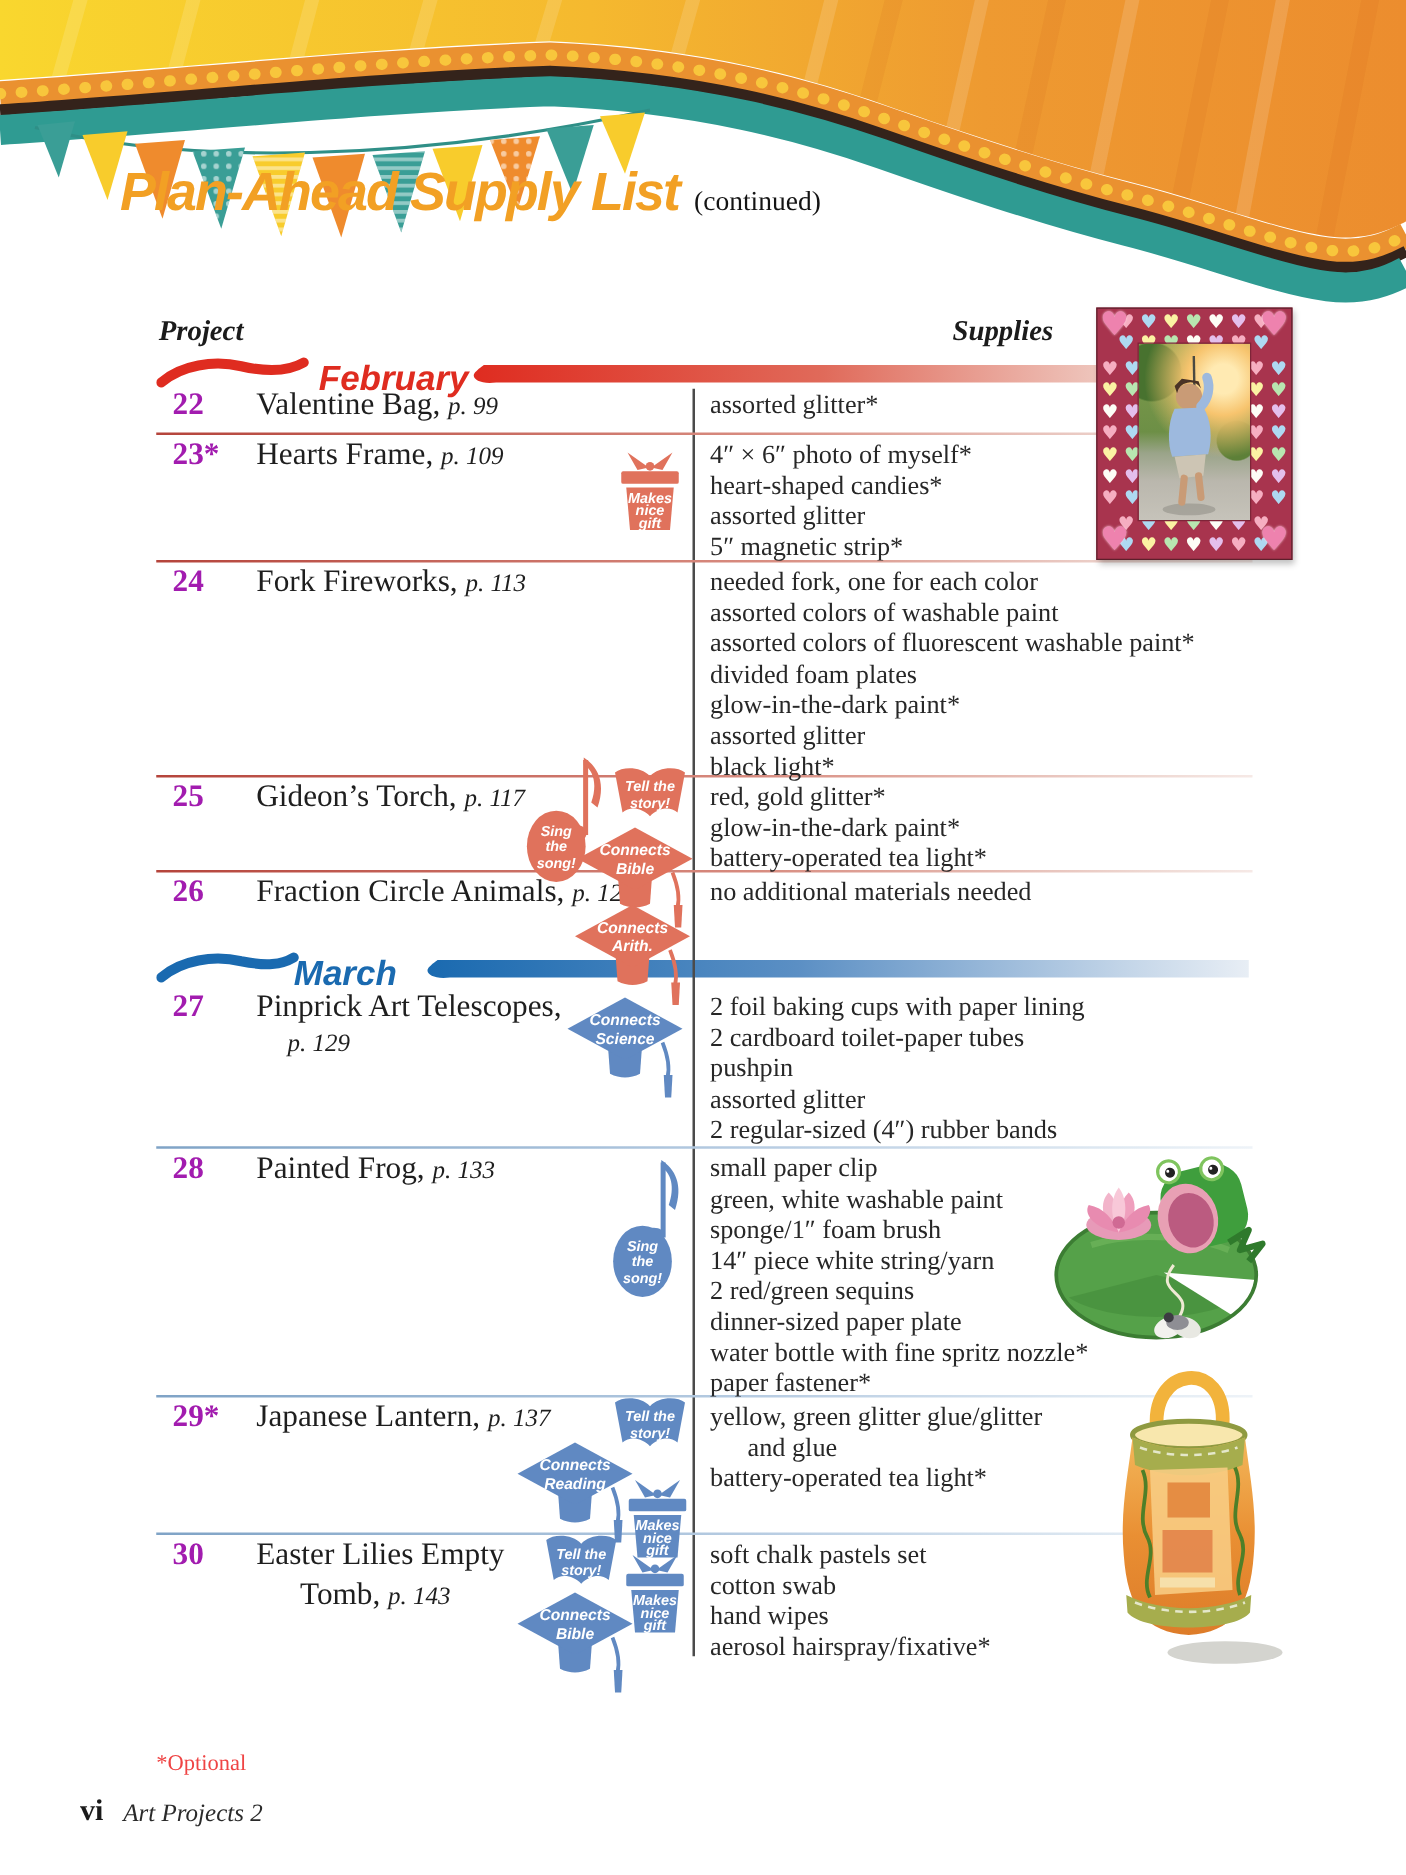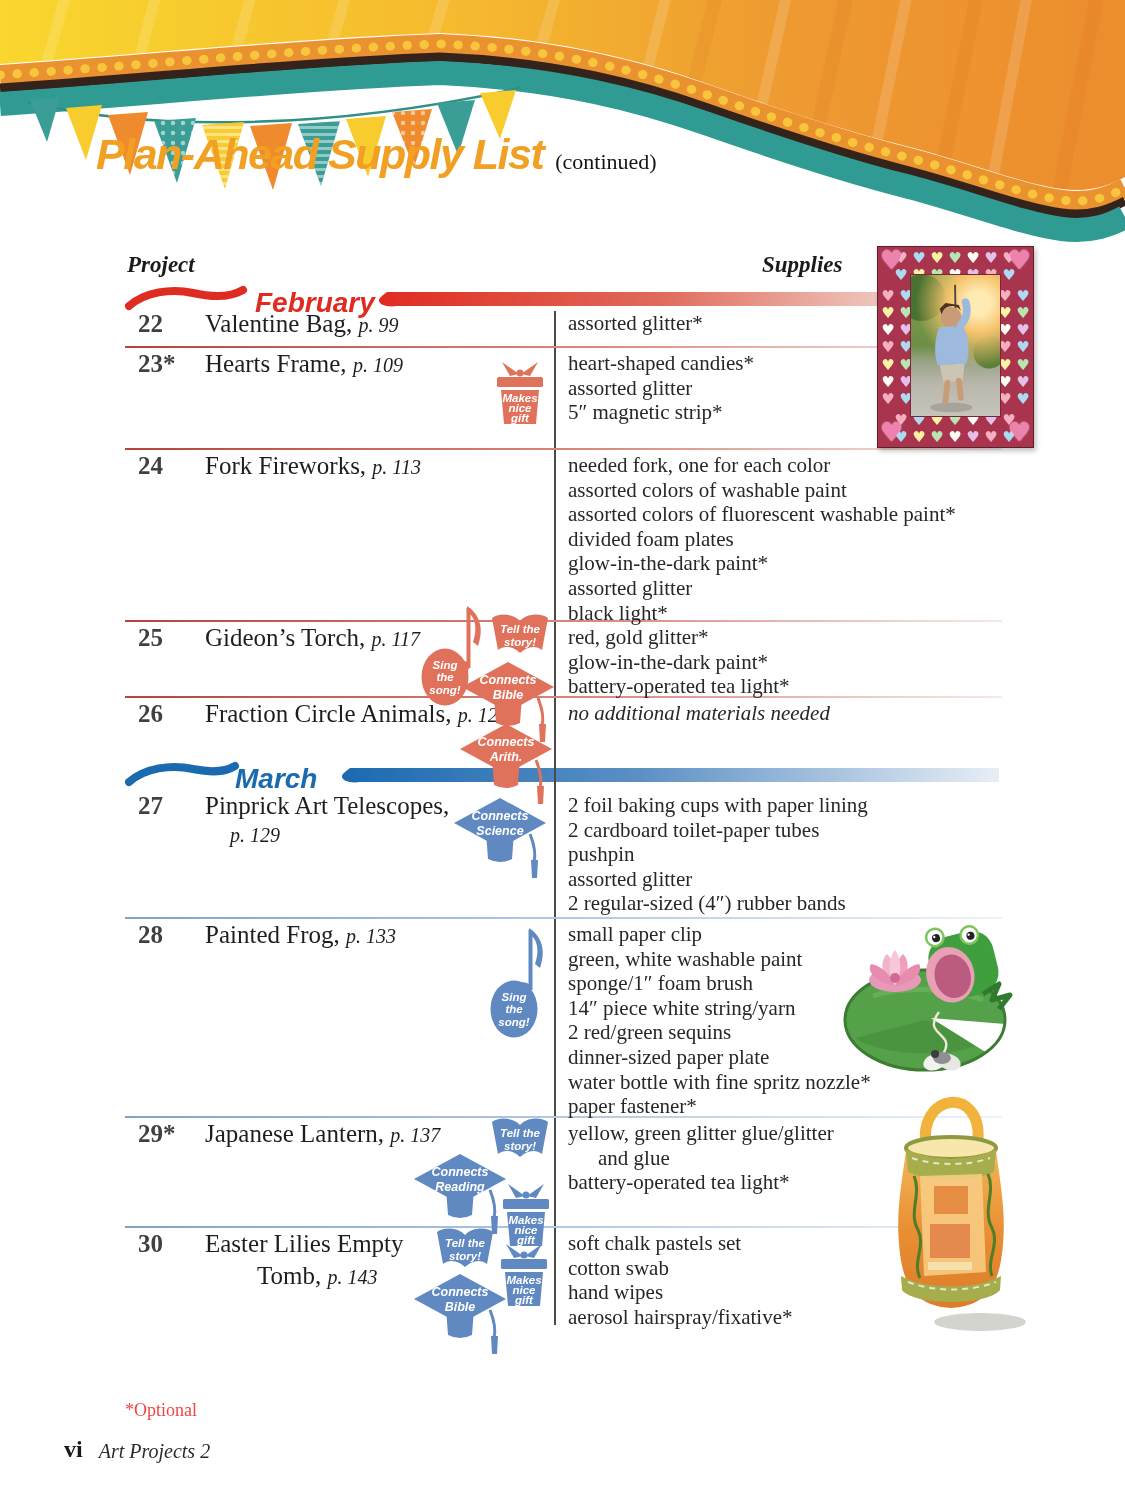--- a/index.html
+++ b/index.html
@@ -16,27 +16,27 @@
   
   .ribbon{position:absolute;}
   .ribbon text{font:italic 700 28px "Liberation Sans",sans-serif;}
   
   .vr{position:absolute;left:554px;top:311px;width:2px;height:1014px;background:#4b4b4b;}
   .hr{position:absolute;left:125px;width:877px;height:2px;}
   .hr.red{background:linear-gradient(90deg,#b5443b,#d88c80 55%,#eed7d1 90%,#f6e9e6);}
   .hr.blue{background:linear-gradient(90deg,#7fa3c6,#b7cce2 55%,#e2ebf3 90%,#eef3f8);}
   
   .row{position:absolute;left:0;width:1125px;}
-  .rnum{position:absolute;left:138px;top:0;font:700 25px "Liberation Serif",serif;color:#404040;}
+  .rnum{position:absolute;left:138px;top:0;font:700 25px "Liberation Serif",serif;color:#a21caf;}
   .rname{position:absolute;left:205px;top:0;width:300px;font:400 25px "Liberation Serif",serif;color:#1e1e1e;}
   .pg{font:italic 20px "Liberation Serif",serif;}
   .rname .line2{display:block;margin-left:25px;margin-top:4px;}
   .rsupplies{position:absolute;left:568px;top:1px;width:440px;}
   .supply-line{font:400 21px/24.6px "Liberation Serif",serif;color:#272727;}
-  .row-26 .supply-line{font-style:italic;}
+  .row-26 .supply-line{}
   .row-29 .supply-line:nth-child(2){padding-left:30px;}
   
   .badge{position:absolute;color:#e0725c;overflow:visible;}
   .badge.blue{color:#6089c2;}
   .badge text{fill:#fff;font:italic 700 11.5px "Liberation Sans",sans-serif;text-anchor:middle;}
   .badge text.cap-t{font-size:12.5px;}
   
   .hframe{position:absolute;left:877px;top:246px;width:155px;height:200px;background:#a8344e;
           border:1px solid #5c1f2b;box-shadow:2px 3px 5px rgba(0,0,0,.25);}
   .hstrip{position:absolute;display:flex;flex-wrap:wrap;overflow:hidden;}
@@ -197,20 +197,21 @@
       </div>
   </div>
 
   <div class="row" style="top:350px">
     <div class="rnum">23*</div>
     <div class="rname">
       <span>Hearts Frame,</span>
       <span class="pg">p. 109</span>
     </div>
     <div class="rsupplies">
+        <div class="supply-line">4″ × 6″ photo of myself*</div>
         <div class="supply-line">heart-shaped candies*</div>
         <div class="supply-line">assorted glitter</div>
         <div class="supply-line">5″ magnetic strip*</div>
       </div>
   </div>
 
   <div class="row" style="top:452px">
     <div class="rnum">24</div>
     <div class="rname">
       <span>Fork Fireworks,</span>
@@ -294,21 +295,21 @@
         <div class="supply-line">yellow, green glitter glue/glitter</div>
         <div class="supply-line">and glue</div>
         <div class="supply-line">battery-operated tea light*</div>
       </div>
   </div>
 
   <div class="row" style="top:1230px">
     <div class="rnum">30</div>
     <div class="rname">
       <span>Easter Lilies Empty</span>
-      <span class="line2" style="margin-left:52px">
+      <span class="line2" style="margin-left:35px">
         <span>Tomb,</span>
         <span class="pg">p. 143</span>
       </span>
     </div>
     <div class="rsupplies">
         <div class="supply-line">soft chalk pastels set</div>
         <div class="supply-line">cotton swab</div>
         <div class="supply-line">hand wipes</div>
         <div class="supply-line">aerosol hairspray/fixative*</div>
       </div>

